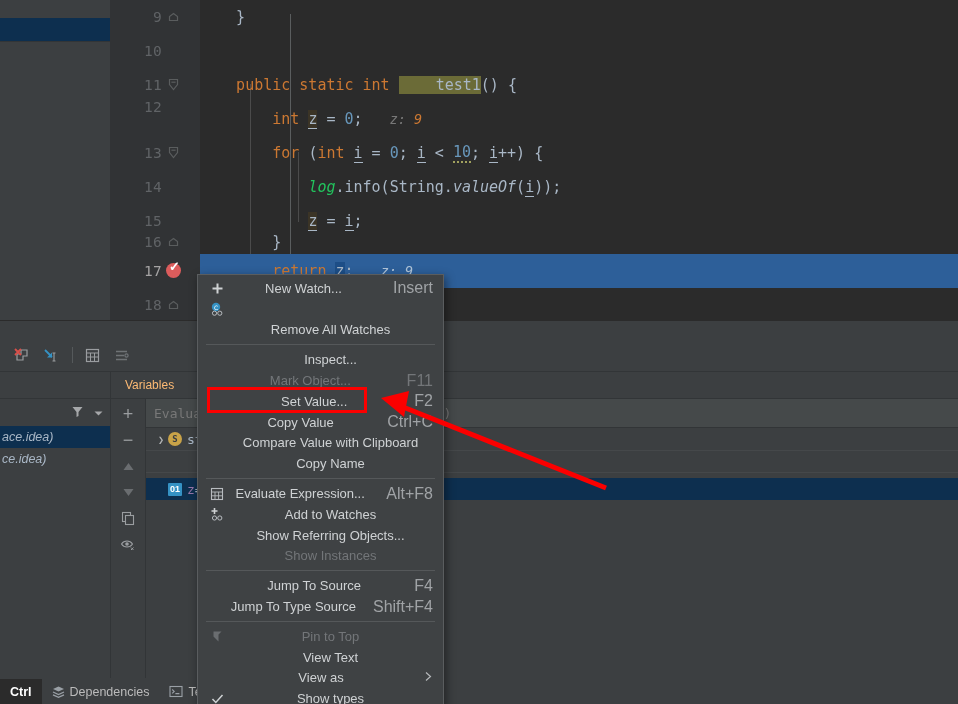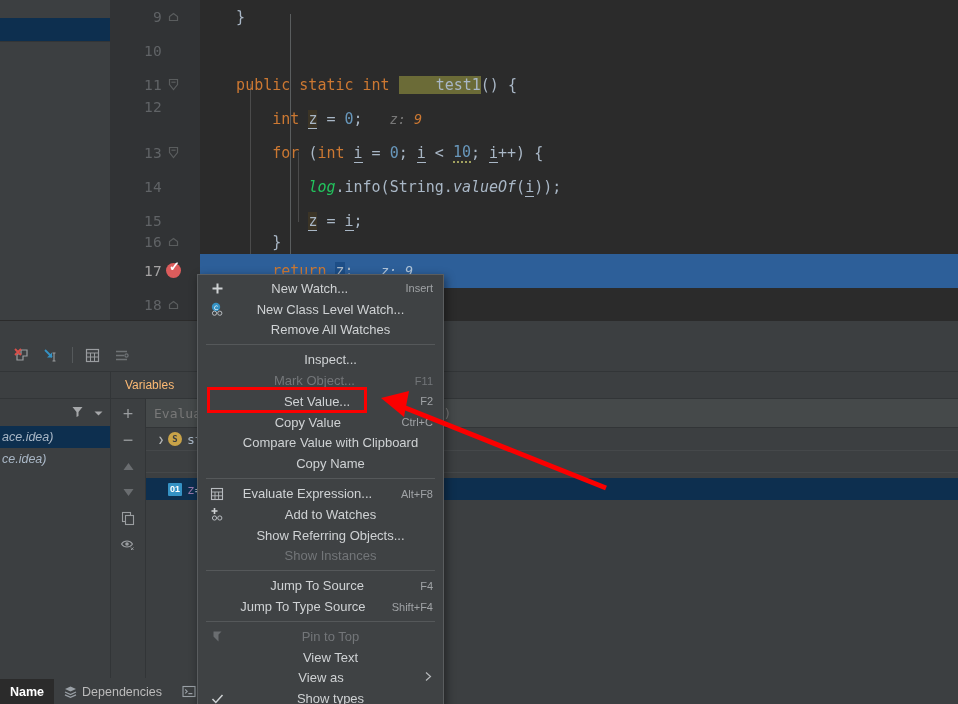--- a/index.html
+++ b/index.html
@@ -245,21 +245,21 @@
     font-size: 13px; color: #cfd2d4; padding: 0 10px 0 8px;
     white-space: nowrap;
   }
   .mi-row.dim { color: #737679; }
   .mi-ico {
     width: 22px; display: flex; align-items: center; justify-content: center;
     flex: 0 0 22px;
   }
   .mi-label { flex: 1 1 auto; text-align: center; }
   .mi-key {
-    color: #a0a3a6; font-size: 11px; margin-left: 14px;
+    color: #a0a3a6; font-size: 16px; margin-left: 14px;
   }
   .mi-row.dim .mi-key { color: #737679; }
   .mi-sub { color: #b6b9bb; font-size: 13px; margin-left: 10px; }
   .mi-div {
     height: 1px; background: #55585a; margin: 4px 8px;
   }
 
   
   .anno-rect {
     position: absolute; left: 207px; top: 387px; width: 160px; height: 26px;
@@ -515,21 +515,21 @@
         <span class="veq"> = </span>
         <span class="vval">9</span>
       </div>
     </div>
     <div class="var-row-border" style="top:130px"></div>
     <div class="var-row-border" style="top:152px"></div>
   </div>
 
   <div class="bottom-bar">
     <div class="bb-tab active">
-      <span>Name</span>
+      <span>Ctrl</span>
     </div>
     <div class="bb-tab">
       <span class="bb-ico">
         <svg width="13" height="13" viewBox="0 0 13 13">
           <path d="M6.5 1.5 L12 4 L6.5 6.5 L1 4 z" fill="#9aa0a6"></path>
           <path d="M1 7 L6.5 9.5 L12 7" fill="none" stroke="#9aa0a6" stroke-width="1.3"></path>
           <path d="M1 9.8 L6.5 12.3 L12 9.8" fill="none" stroke="#9aa0a6" stroke-width="1.3"></path>
         </svg>
       </span>
       <span>Dependencies</span>
@@ -558,21 +558,20 @@
     </div>
     <div class="mi-row">
       <span class="mi-ico">
         <svg width="15" height="14" viewBox="0 0 15 14">
           <circle cx="6" cy="5" r="4.2" fill="#3592c4"></circle>
           <text x="6" y="7.6" font-size="6" fill="#ffffff" text-anchor="middle" font-family="DejaVu Sans, sans-serif">C</text>
           <circle cx="4.5" cy="11.2" r="2.1" fill="none" stroke="#b8bcc0" stroke-width="1"></circle>
           <circle cx="9.8" cy="11.2" r="2.1" fill="none" stroke="#b8bcc0" stroke-width="1"></circle>
         </svg>
       </span>
-      <span class="mi-label">New Class Level Watch...</span>
     </div>
     <div class="mi-row">
       <span class="mi-ico"></span>
       <span class="mi-label">Remove All Watches</span>
     </div>
 
     <div class="mi-div"></div>
 
     <div class="mi-row">
       <span class="mi-ico"></span>

